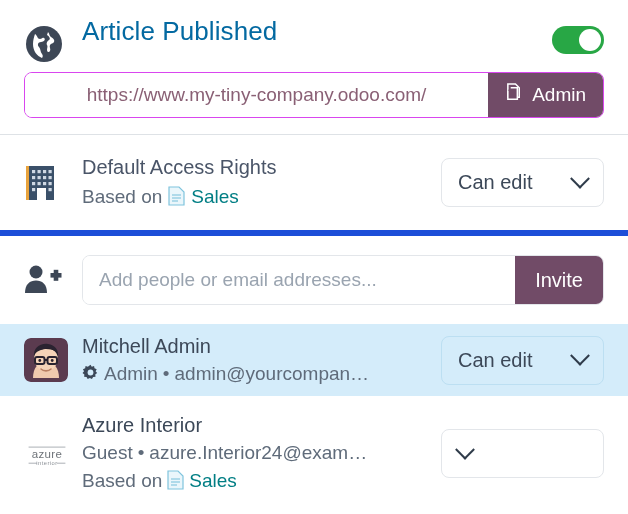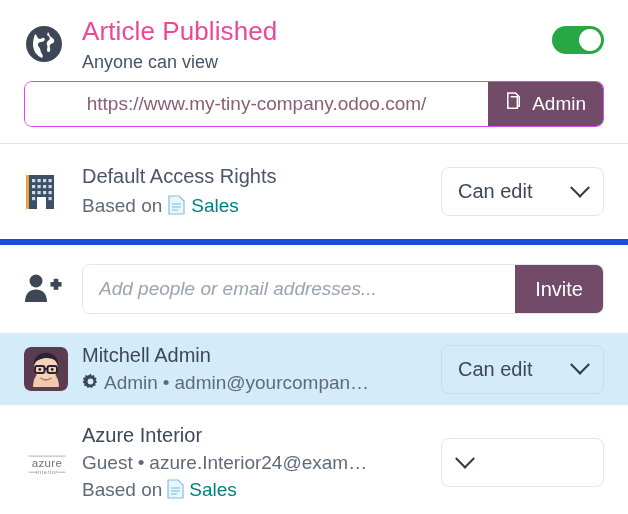--- a/index.html
+++ b/index.html
@@ -38,21 +38,21 @@
     align-items: center;
     justify-content: flex-start;
     padding-top: 10px;
   }
 
   .publish-texts { flex: 1 1 auto; padding-top: 2px; }
 
   .publish-title {
     font-size: 26px;
     font-weight: 400;
-    color: #ec4899;
+    color: #0369a1;
     letter-spacing: .1px;
     line-height: 1.18;
   }
 
   .publish-sub {
     font-size: 18px;
     color: #44546a;
     margin-top: 5px;
     line-height: 1.2;
   }
@@ -211,21 +211,20 @@
 
   .invite-input {
     flex: 1 1 auto;
     border: none;
     outline: none;
     font-family: "Liberation Sans", sans-serif;
     font-size: 19px;
     color: #3c4858;
     padding: 0 16px;
     background: #ffffff;
-    font-style: italic;
   }
   .invite-input::placeholder { color: #9aa4b0; }
 
   .invite-btn {
     flex: 0 0 auto;
     background: #714b67;
     color: #ffffff;
     border: none;
     padding: 0 20px;
     font-size: 20px;
@@ -283,21 +282,20 @@
       <div class="globe-wrap">
         <svg width="40" height="40" viewBox="0 0 40 40" aria-hidden="true">
           <circle cx="20" cy="20" r="18" fill="#3d4756"></circle>
           <path d="M11 10 C14 12, 13 15, 16 15 C18 15, 18 13, 20 14 C22 15, 20 18, 17 18 C14 18, 13 21, 15 23 C17 25, 16 28, 18 30 C19 31, 19 33, 18 34 C13 32, 9 27, 9 20 C9 16, 10 13, 11 10 Z" fill="#ffffff"></path>
           <path d="M24 8 C26 10, 25 12, 27 13 C29 14, 31 16, 30 18 C29 20, 27 19, 26 21 C25 23, 27 25, 26 27 C25 29, 23 28, 23 26 C23 24, 24 22, 23 21 C22 20, 23 17, 25 16 C27 15, 25 12, 23 11 Z" fill="#ffffff"></path>
         </svg>
       </div>
 
       <div class="publish-texts">
         <div class="publish-title">Article Published</div>
-        <div class="publish-sub">Anyone can view</div>
       </div>
 
       <div class="toggle-wrap">
         <span class="toggle">
           <span class="knob"></span>
         </span>
       </div>
     </div>
 
     <div class="url-row">

